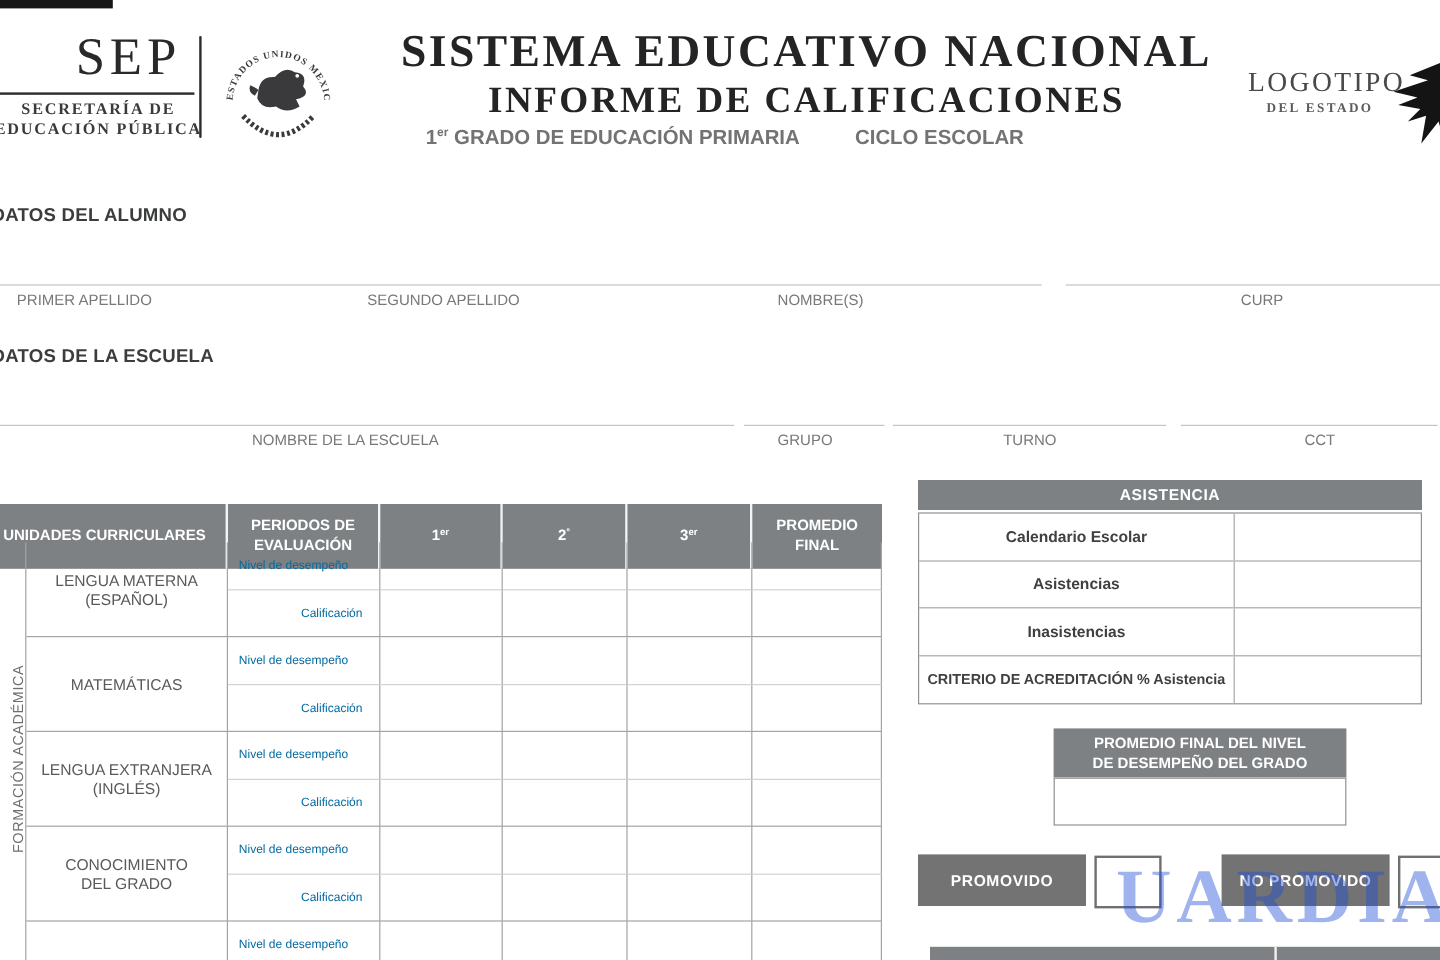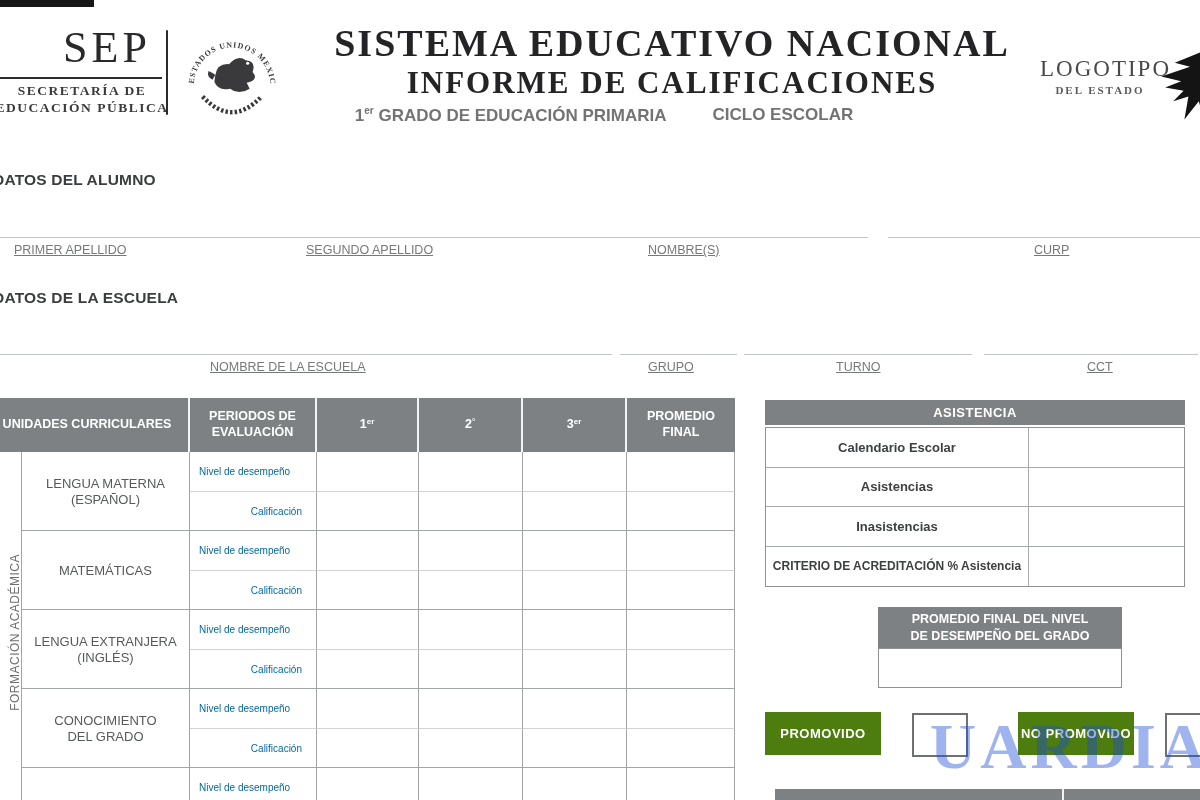--- a/index.html
+++ b/index.html
@@ -34,24 +34,24 @@
   .state-logo .l1 { font-size:23px; letter-spacing:2px; }
   .state-logo .l2 { font-size:11px; font-weight:bold; letter-spacing:2px; color:#5a5b5d; margin-top:2px; }
   .state-eagle { right:-6px; top:50px; width:56px; height:72px; }
 
   
   .section-title { font-size:15.5px; font-weight:bold; color:#3b3c3e; letter-spacing:.2px; }
   .st-alumno  { left:-7px; top:171px; }
   .st-escuela { left:-7px; top:289px; }
 
   .field-line { border-top:1.5px solid #c3c4c6; height:0; }
-  .field-label { font-size:12.5px; color:#77787a;text-decoration:underline; }
-
-  
-  .gt-header { left:0; top:398px; width:735px; height:54px; display:flex; }
+  .field-label { font-size:12.5px; color:#77787a; }
+
+  
+  .gt-header { left:0; top:420px; width:735px; height:54px; display:flex; }
   .gt-hcell { background:#7e8184; color:#fff; font-size:12.5px; font-weight:bold; text-align:center;
     display:flex; align-items:center; justify-content:center; line-height:1.25;
     border-right:2px solid #f4f4f5; }
   .gt-hcell:last-child { border-right:none; }
   .gt-hcell sup { font-size:8px; margin-top:-6px; }
   .w-a{width:190px}.w-b{width:127px}.w-c{width:102px}.w-d{width:104px}.w-e{width:104px}.w-f{width:108px}
   .units-label { margin-left:-14px; }
 
   .side-strip { left:0; top:452px; width:22px; height:360px; border-right:1px solid #a2a4a6;
     display:flex; align-items:center; justify-content:center; }
@@ -84,21 +84,21 @@
   .att-value { flex:1; }
 
   
   .final-box { left:878px; top:607px; width:244px; }
   .final-head { height:41px; background:#7e8184; color:#fff; font-weight:bold; font-size:12.5px;
     display:flex; flex-direction:column; align-items:center; justify-content:center; line-height:1.35;
     text-align:center; }
   .final-body { height:40px; background:#fff; border:1.5px solid #8f9193; }
 
   
-  .promo-box { top:712px; width:116px; height:43px; background:#4d7c0f; color:#fff;
+  .promo-box { top:712px; width:140px; height:43px; background:#737373; color:#fff;
     font-weight:bold; font-size:13px; letter-spacing:.5px; display:flex; align-items:center;
     justify-content:center; }
   .promo-check { top:713px; width:56px; height:44px; background:#fff; border:2px solid #6f7073; }
 
   .watermark { left:930px; top:710px; font-family:"Liberation Serif", serif; font-weight:bold;
     font-size:64px; letter-spacing:4px; color:#1d4ed8; opacity:.42; z-index:6; pointer-events:none; }
 
   .bottom-bar { left:775px; top:789px; width:425px; height:11px; background:#7e8184; }
   .bottom-bar-gap { left:1062px; top:789px; width:2px; height:11px; background:#f2f2f3; }
 </style>

